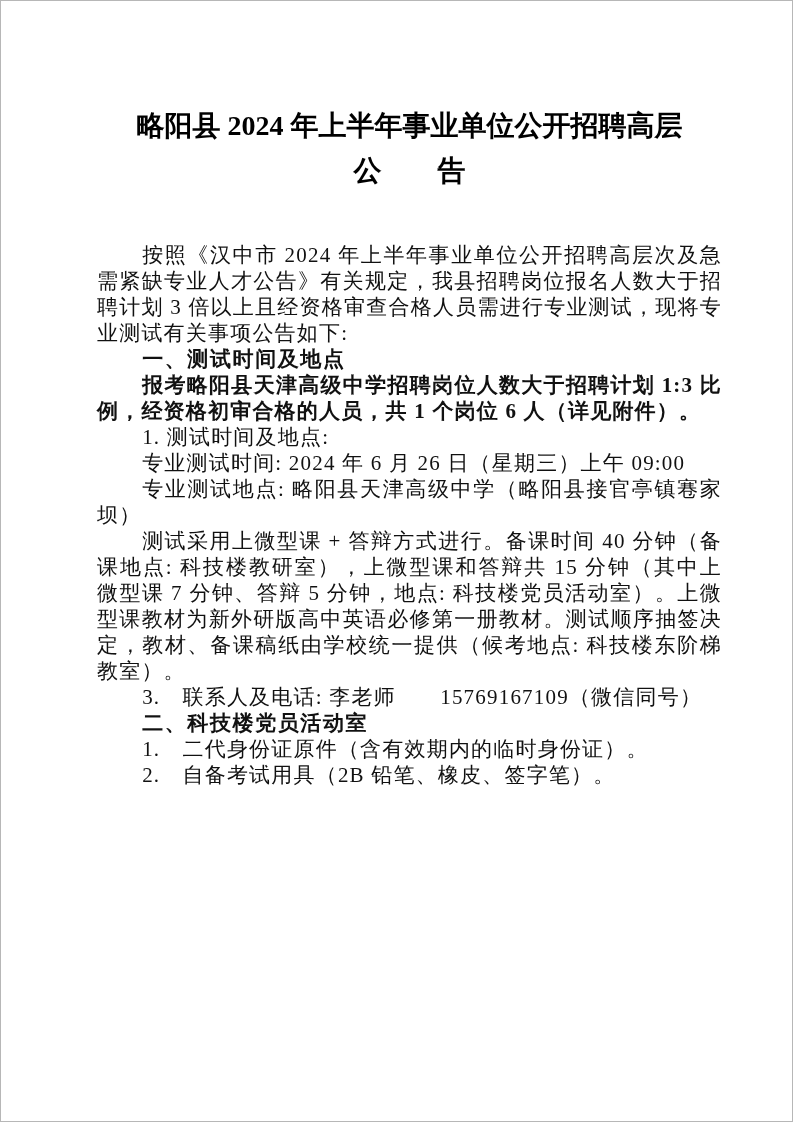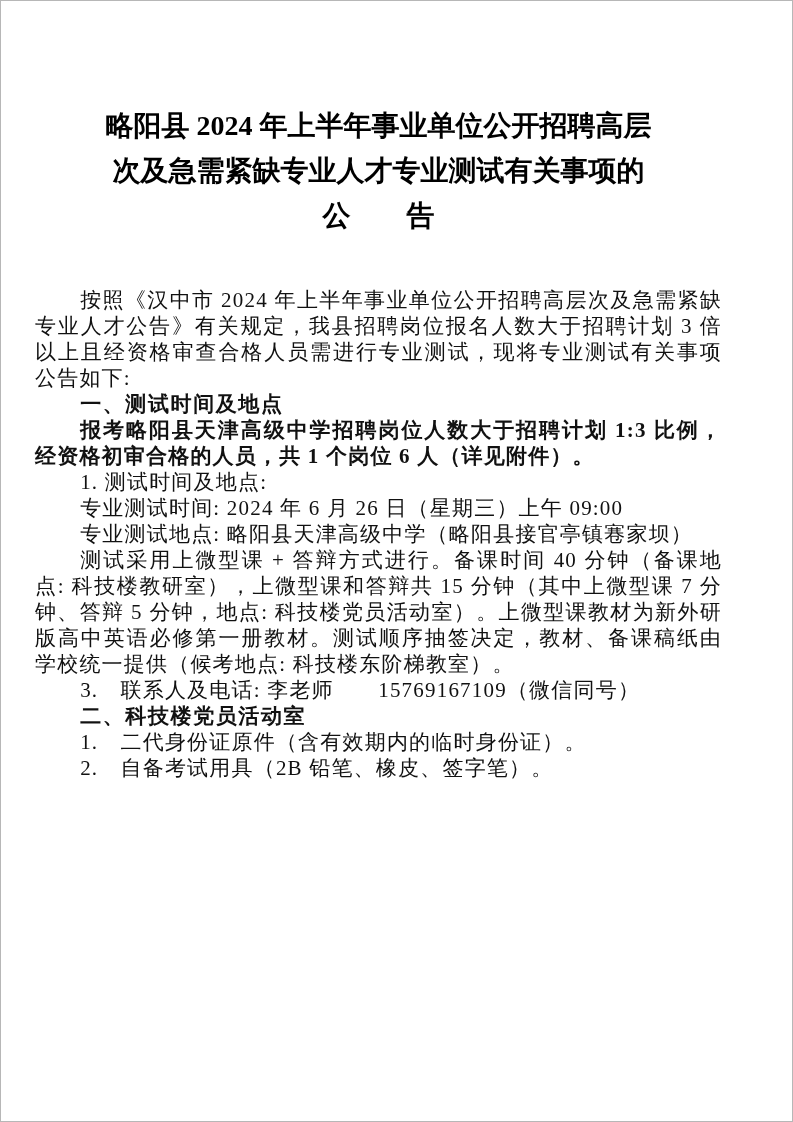--- a/index.html
+++ b/index.html
@@ -13,21 +13,21 @@
     box-sizing: border-box;
     border: 1px solid #b7b7b7;
     overflow: hidden;
     font-family: "Liberation Serif", "DejaVu Serif", serif;
     color: #111111;
   }
   .page {
     box-sizing: border-box;
     width: 100%;
     height: 100%;
-    padding: 102px 70px 0 34px;
+    padding: 102px 70px 0 96px;
   }
   .doc-title {
     font-size: 28px;
     line-height: 45px;
     font-weight: bold;
     text-align: center;
     color: #000000;
     margin: 0 0 49px 0;
     font-family: "Liberation Serif", "DejaVu Serif", serif;
   }
@@ -52,21 +52,20 @@
     font-weight: bold;
   }
 </style>
 </head>
 <body>
 
 <div class="page">
 
   <h1 class="doc-title">
     <div>略阳县 2024 年上半年事业单位公开招聘高层</div>
-    <div>次及急需紧缺专业人才专业测试有关事项的</div>
     <div>公　　告</div>
   </h1>
 
   <div class="body-text">
     <p>按照《汉中市 2024 年上半年事业单位公开招聘高层次及急需紧缺专业人才公告》有关规定，我县招聘岗位报名人数大于招聘计划 3 倍以上且经资格审查合格人员需进行专业测试，现将专业测试有关事项公告如下:</p>
     <p class="section-heading">一、测试时间及地点</p>
     <p class="bold-para">报考略阳县天津高级中学招聘岗位人数大于招聘计划 1:3 比例，经资格初审合格的人员，共 1 个岗位 6 人（详见附件）。</p>
     <p>1. 测试时间及地点:</p>
     <p>专业测试时间: 2024 年 6 月 26 日（星期三）上午 09:00</p>
     <p>专业测试地点: 略阳县天津高级中学（略阳县接官亭镇寋家坝）</p>

